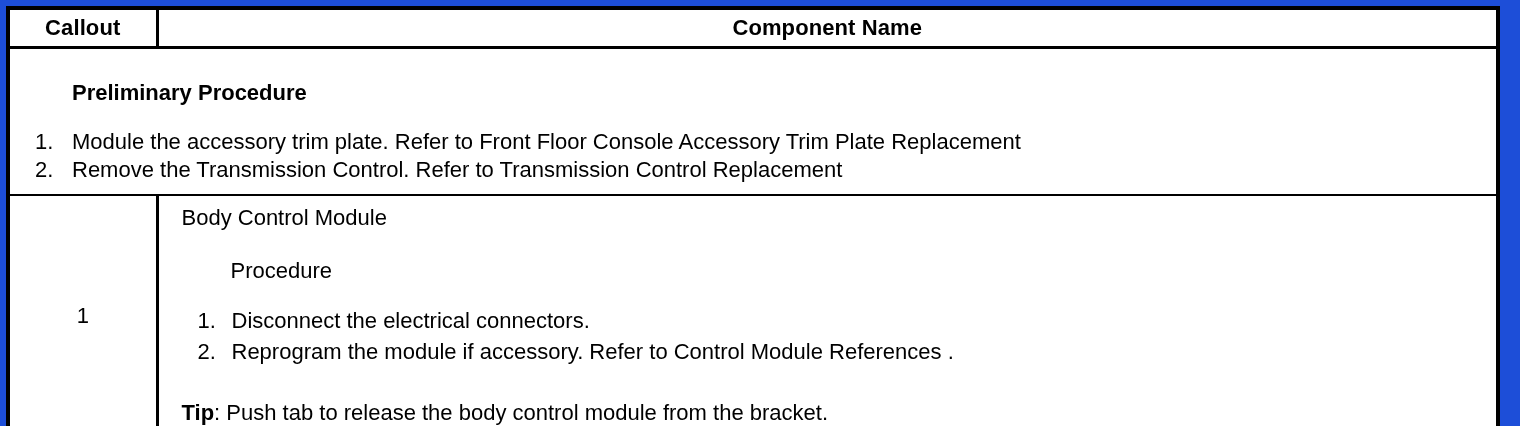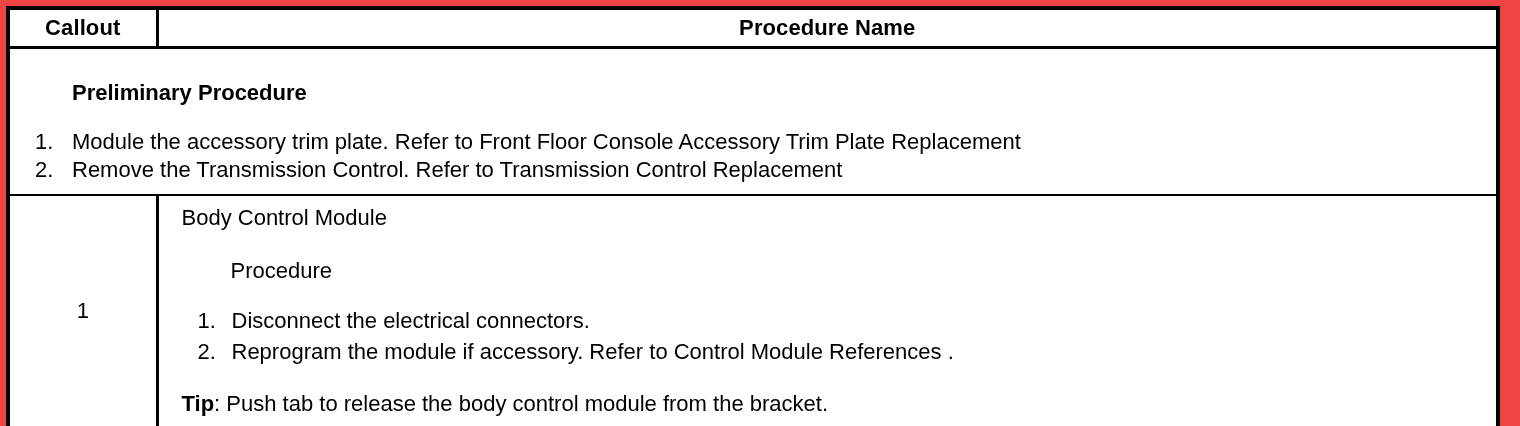--- a/index.html
+++ b/index.html
@@ -13,21 +13,21 @@
     height: 426px;
     font-family: "Liberation Sans", sans-serif;
     color: #000000;
     -webkit-font-smoothing: none;
   }
 
   .sheet {
     position: relative;
     width: 1520px;
     height: 426px;
-    background: #ef4444;
+    background: #1d4ed8;
     overflow: hidden;
   }
 
   
   .proc-table {
     position: absolute;
     left: 6px;
     top: 6px;
     width: 1494px;
     border-collapse: collapse;
@@ -136,40 +136,40 @@
     position: absolute;
     left: 23px;
     top: 0;
     width: 32px;
     text-align: left;
   }
   .tip-line {
     font-size: 22px;
     line-height: 24px;
     padding-left: 7px;
-    margin-top: 25px;
+    margin-top: 34px;
     white-space: nowrap;
   }
   .tip-line b { font-weight: bold; }
 </style>
 </head>
 <body>
 
 <div class="sheet">
 
   <table class="proc-table">
     <colgroup>
       <col class="col-callout">
       <col class="col-name">
     </colgroup>
 
     <thead>
       <tr class="hdr-row">
         <th class="hdr-callout">Callout</th>
-        <th class="hdr-name">Procedure Name</th>
+        <th class="hdr-name">Component Name</th>
       </tr>
     </thead>
 
     <tbody>
       <tr class="prelim-row">
         <td colspan="2">
           <div class="prelim-title">Preliminary Procedure</div>
           <ol class="prelim-list">
             <li>
               <span class="num">1.</span>

